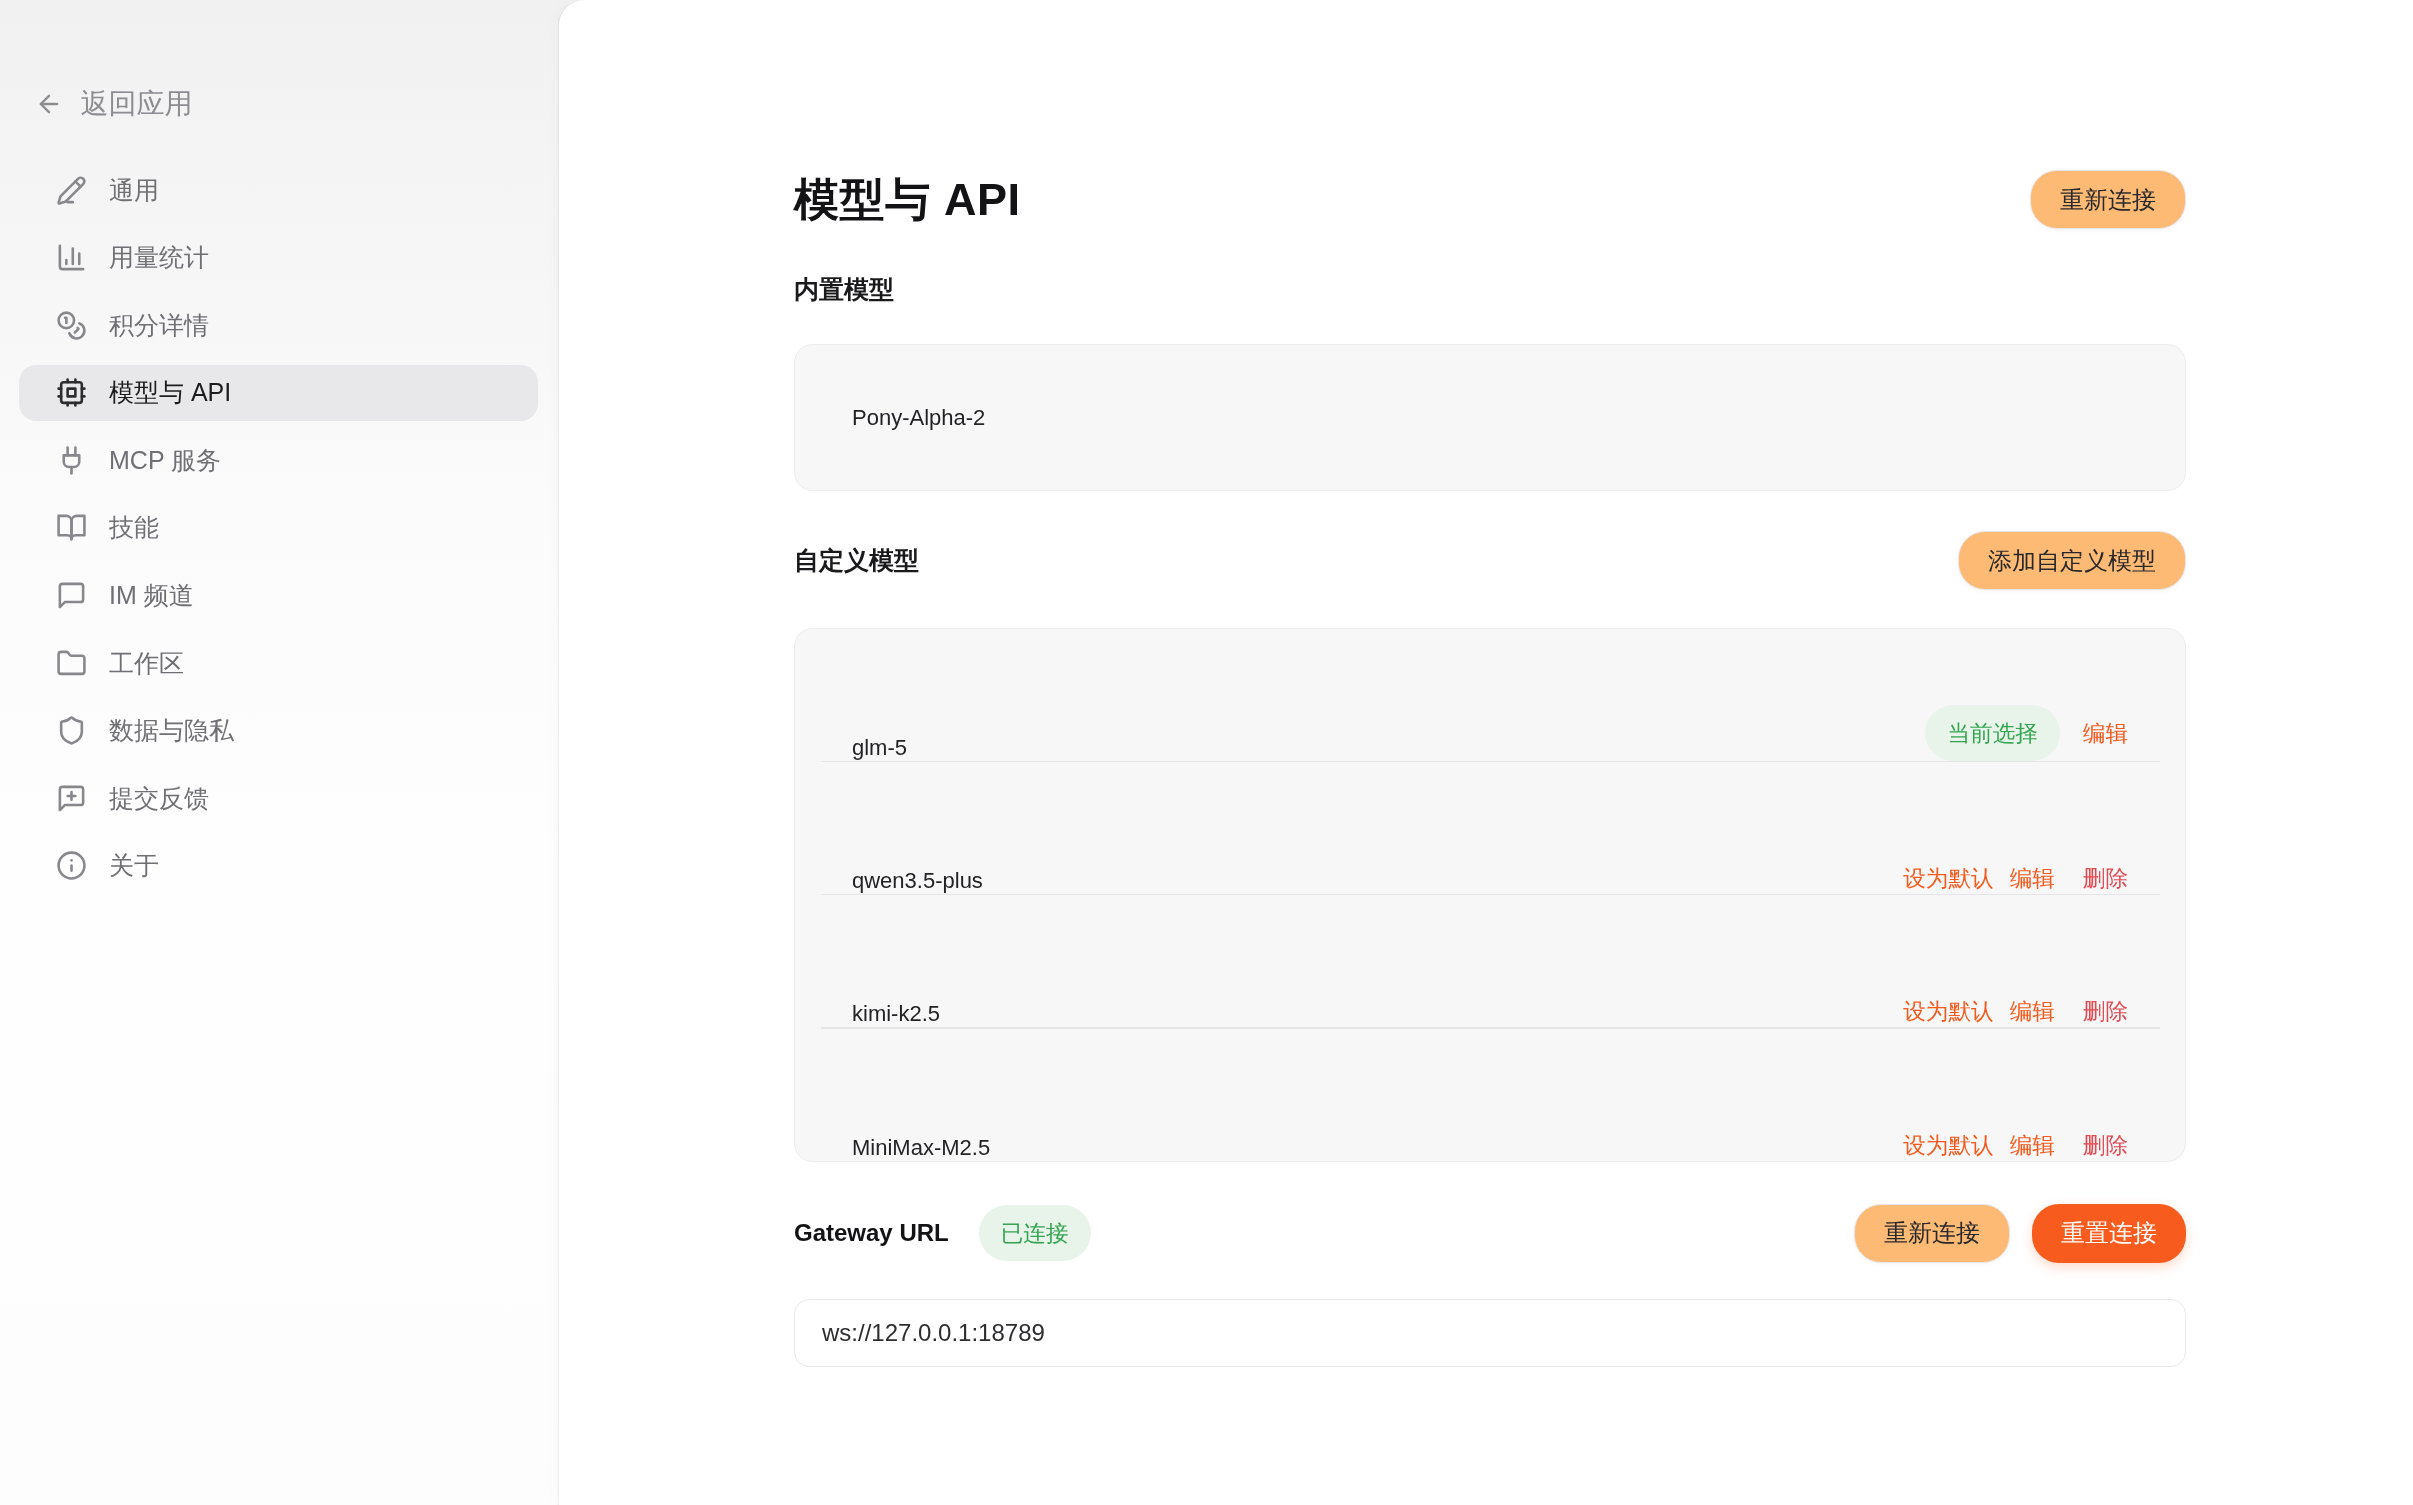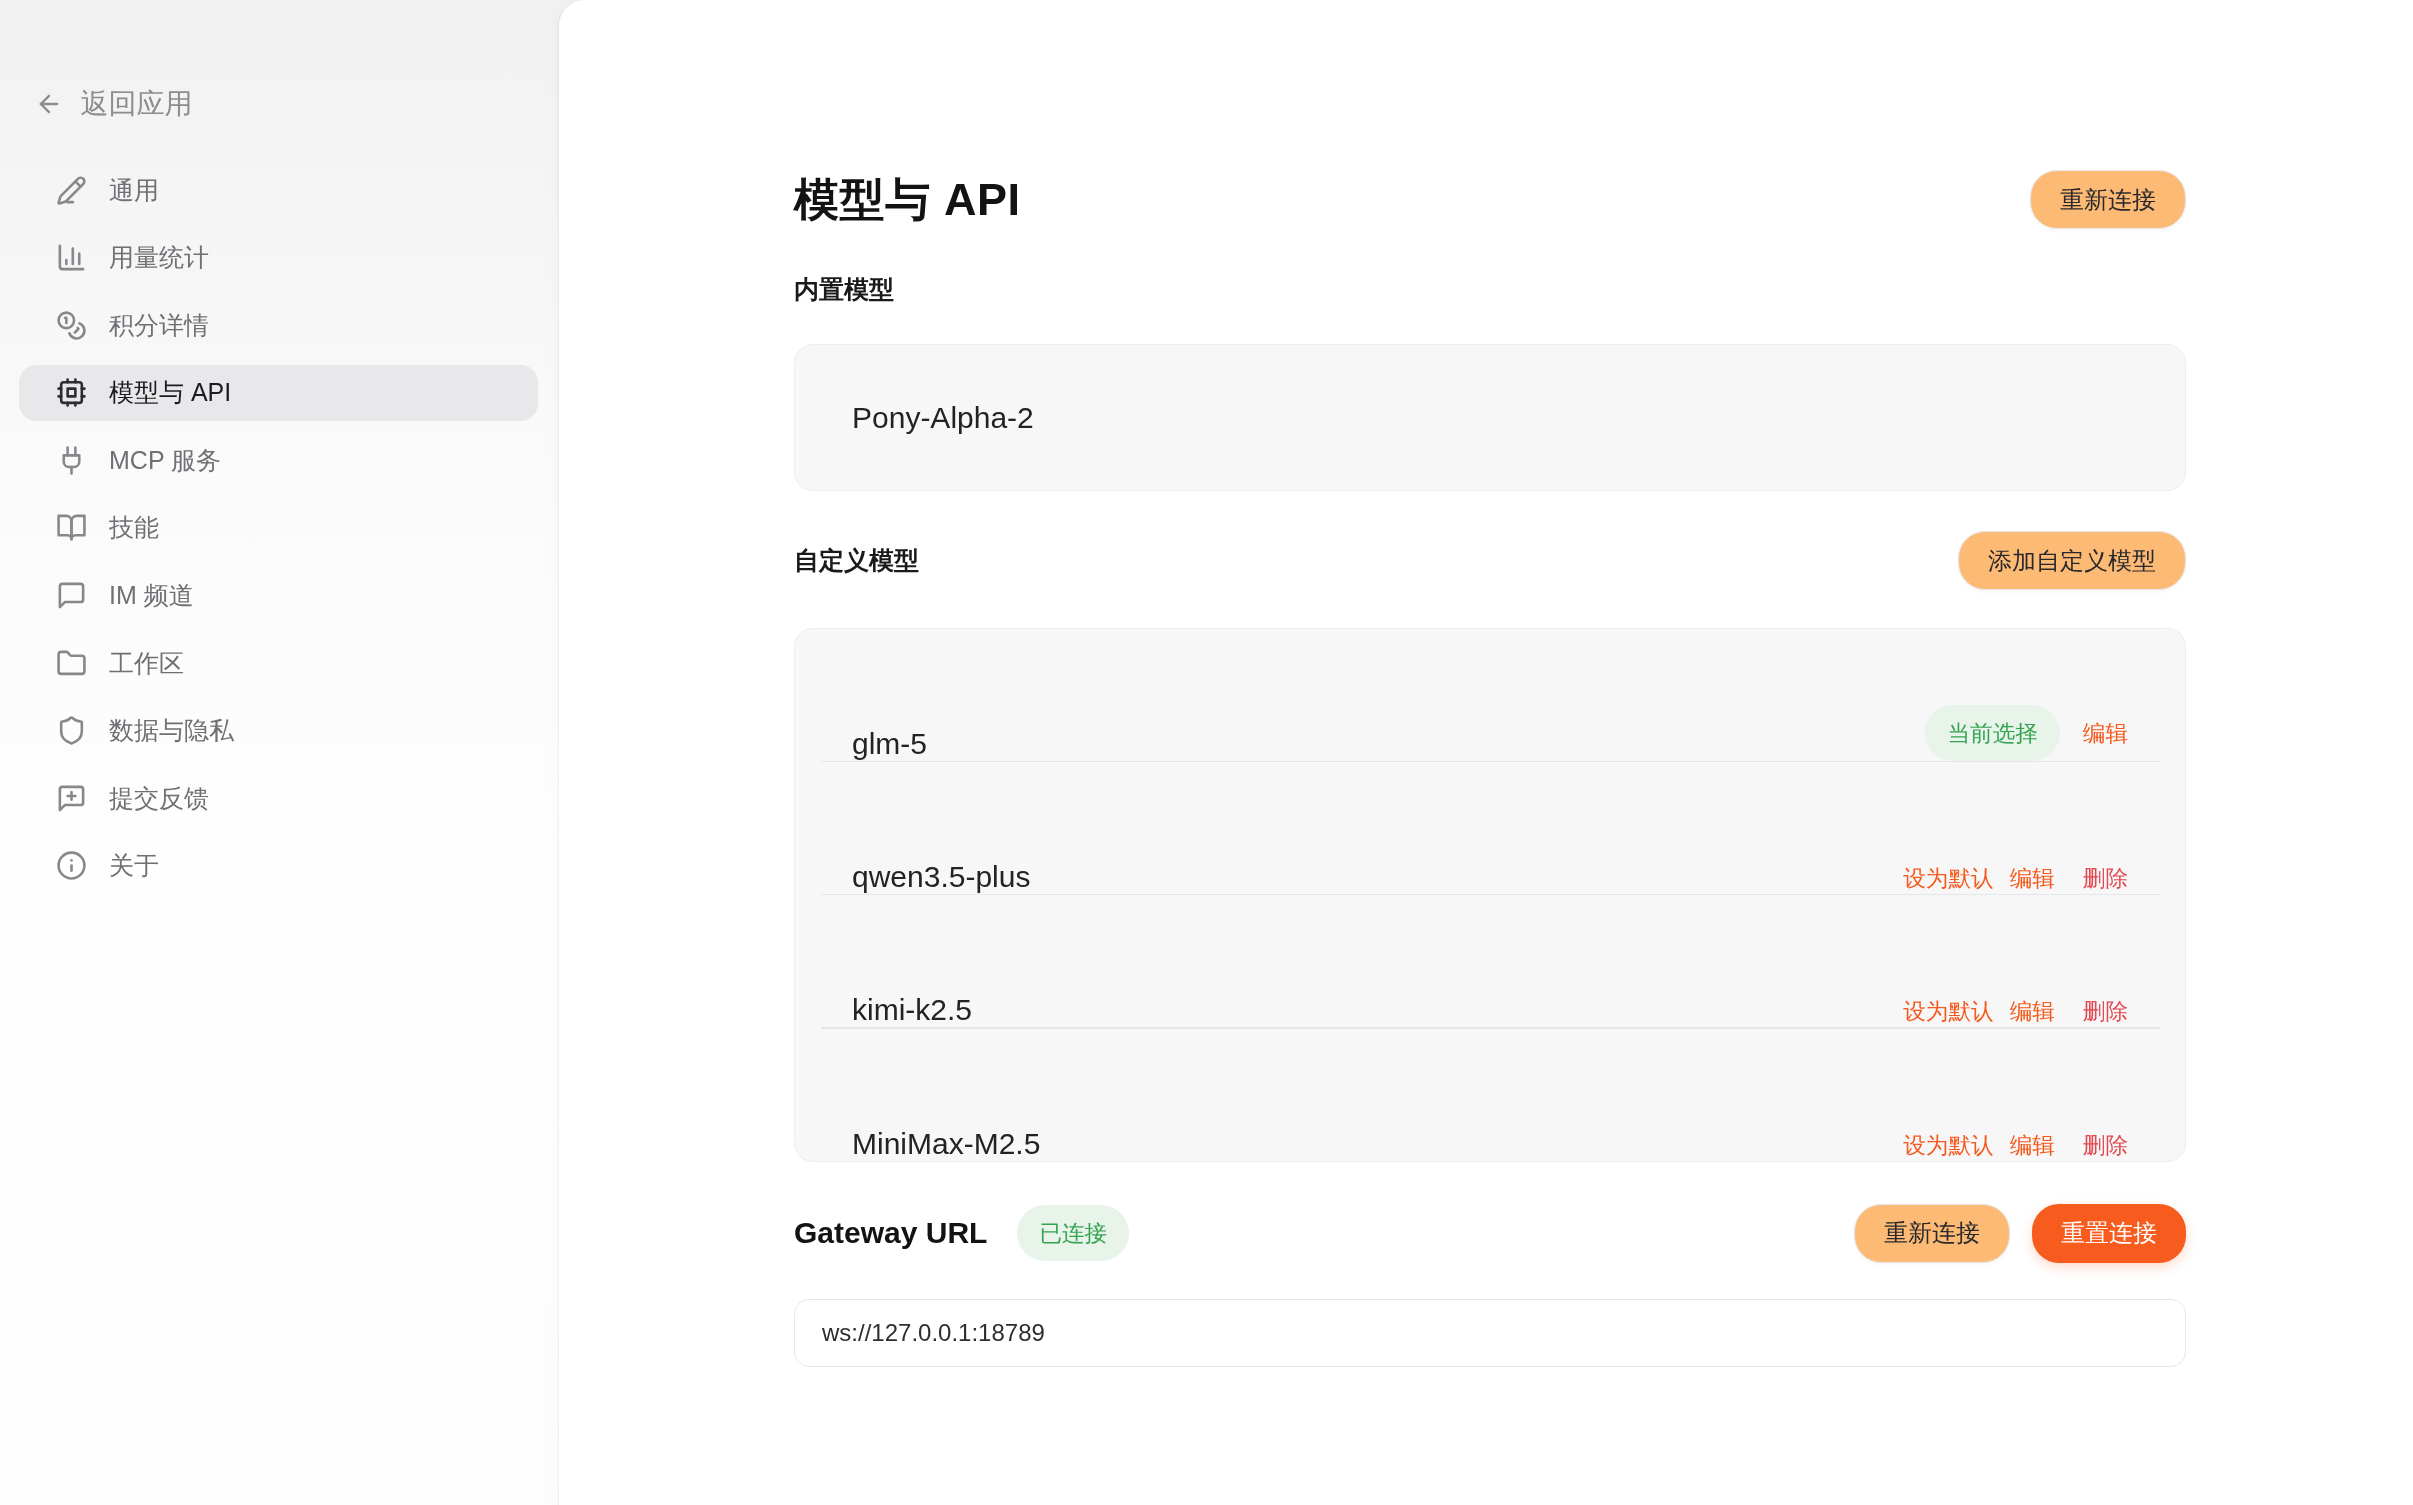--- a/index.html
+++ b/index.html
@@ -80,21 +80,21 @@
     background: #f7f7f8;
     border: 1.2px solid #ededef;
     border-radius: 18.6px;
     box-sizing: border-box;
   }
   .builtin-card {
     margin-top: 38px; height: 147px;
     display: flex; align-items: center;
     padding: 0 57px;
   }
-  .model-name { font-size: 30px; color: #232326; }
+  .model-name { font-size: 22px; color: #232326; }
 
   .custom-header {
     margin-top: 41px; height: 57px;
     display: flex; justify-content: space-between; align-items: center;
   }
 
   .custom-card { margin-top: 39px; }
   .model-row {
     height: 132px;
     display: flex; align-items: flex-end; justify-content: space-between;
@@ -111,21 +111,21 @@
     font-size: 22.6px;
     display: inline-flex; align-items: center; justify-content: center;
     white-space: nowrap;
   }
 
   .gateway-row {
     margin-top: 42px; height: 59px;
     display: flex; justify-content: space-between; align-items: center;
   }
   .gw-left { display: flex; align-items: center; gap: 30px; }
-  .gw-label { font-size: 30px; font-weight: 700; color: #131315; }
+  .gw-label { font-size: 24px; font-weight: 700; color: #131315; }
   .gw-right { display: flex; align-items: center; gap: 22px; }
   .btn-orange {
     height: 59px; padding: 0 29px;
     background: #f75b1d; color: #ffffff;
     border: none; border-radius: 27px;
     font-size: 24px; font-family: inherit; font-weight: 500;
     display: inline-flex; align-items: center; justify-content: center;
     box-shadow: 0 4.6px 11.6px rgba(247,91,29,0.22);
     cursor: pointer; white-space: nowrap;
   }

